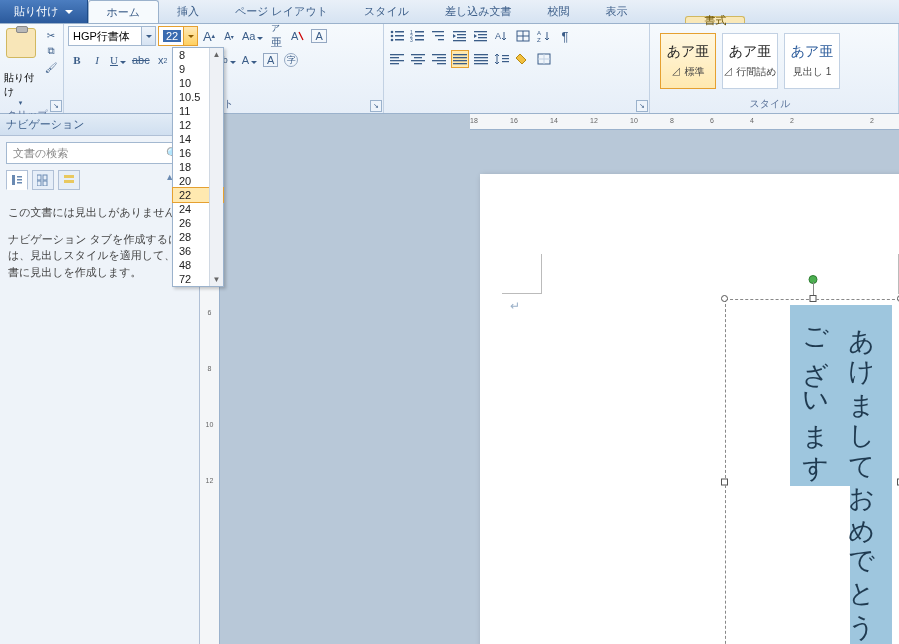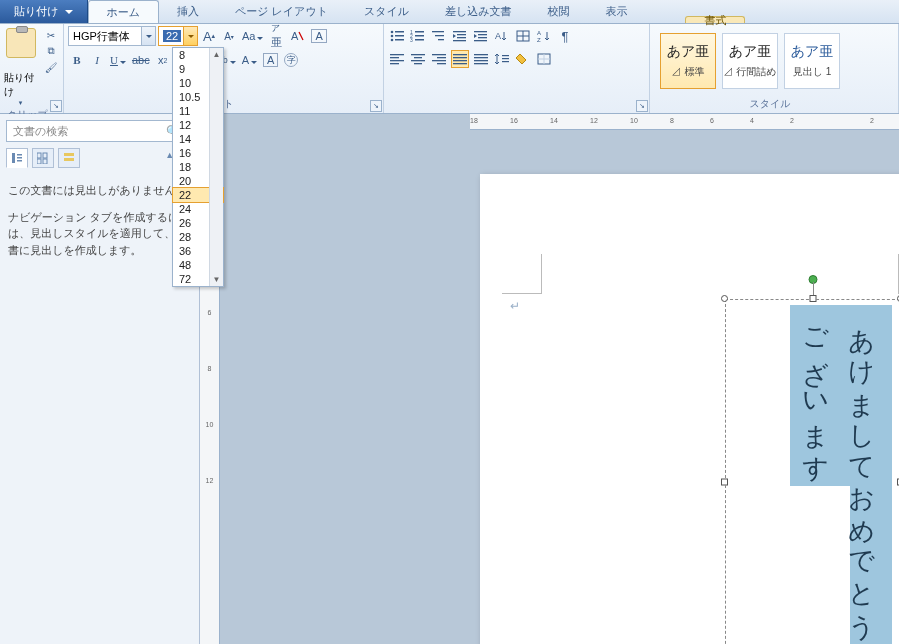--- a/index.html
+++ b/index.html
@@ -377,20 +377,24 @@
       <div class="size-option">48</div>
       <div class="size-option">72</div>
     </div>
   <div class="size-scroll">
     <div class="arr">▲</div>
     <div class="arr">▼</div>
   </div>
 </div>
 
 <div class="nav-pane">
+  <div class="nav-title">
+    <span>ナビゲーション</span>
+    <span style="font-size:8px">▼ ✕</span>
+  </div>
   <div class="nav-search">
     <span style="color:#888">文書の検索</span>
     <span style="font-size:11px;color:#3b5d88">🔍▾</span>
   </div>
   <div class="nav-tabs">
     <div class="nav-tab active">
         <svg width="12" height="12">
           <rect x="1" y="1" width="3" height="10" fill="#6a8ab2"></rect>
           <rect x="6" y="2" width="5" height="1.5" fill="#6a8ab2"></rect>
           <rect x="6" y="5" width="5" height="1.5" fill="#6a8ab2"></rect>

